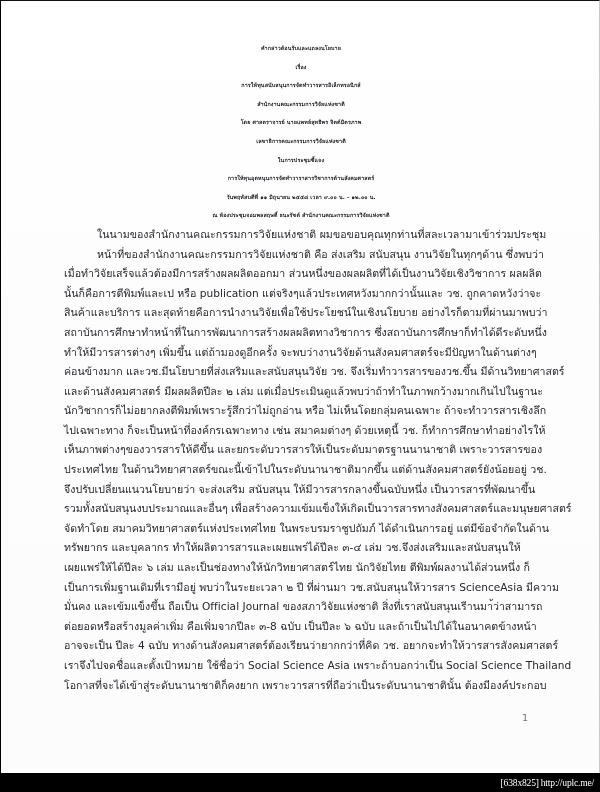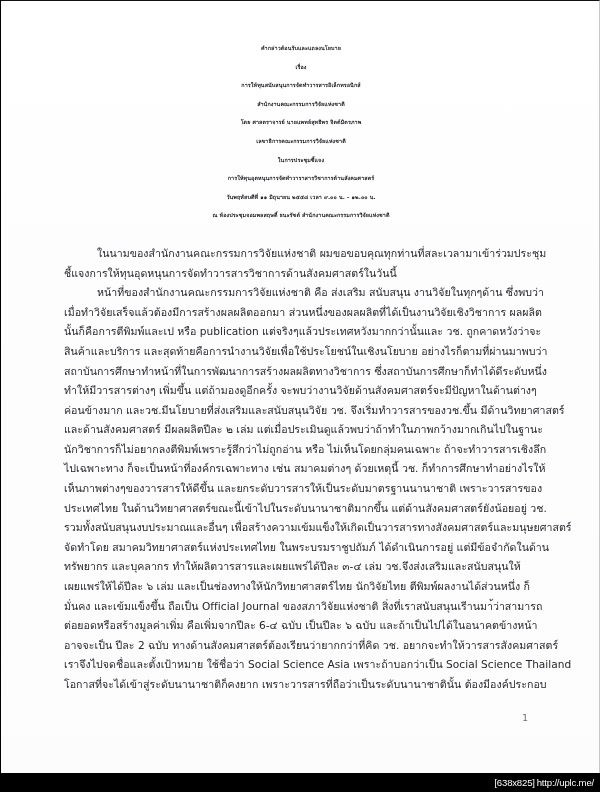--- a/index.html
+++ b/index.html
@@ -57,21 +57,20 @@
     font-size: 11.4px;
     line-height: 18.6px;
     font-weight: bold;
     letter-spacing: 0.1px;
     color: #1d1d22;
     white-space: nowrap;
   }
 
   
   #para-block {
-    margin-top: 19px;
     padding-left: 63px;
     padding-right: 56px;
     color: #2a2a30;
   }
   .para-line {
     font-size: 10.6px;
     line-height: 19.6px;
     letter-spacing: 0.02px;
     white-space: nowrap;
     color: #26262c;
@@ -102,21 +101,21 @@
     height: 19px;
     background: #000000;
     display: flex;
     align-items: center;
     justify-content: flex-end;
     padding-right: 6px;
     box-sizing: border-box;
   }
   #viewer-bar-text {
     color: #ffffff;
-    font-family: Liberation Sans, sans-serif;
+    font-family: Liberation Serif, serif;
     font-size: 9.6px;
     letter-spacing: -0.2px;
     white-space: nowrap;
   }
   .dim-label { margin-right: 2px; }
 </style>
 </head>
 <body>
 
 <div id="page-sheet">
@@ -132,40 +131,41 @@
       <div class="head-line" style="font-size: 5.4px;">โดย ศาสตราจารย์ นายแพทย์สุทธิพร จิตต์มิตรภาพ</div>
       <div class="head-line" style="font-size: 5.4px;">เลขาธิการคณะกรรมการวิจัยแห่งชาติ</div>
       <div class="head-line" style="font-size: 5.4px;">ในการประชุมชี้แจง</div>
       <div class="head-line" style="font-size: 5.4px;">การให้ทุนอุดหนุนการจัดทำวาราสารวิชาการด้านสังคมศาสตร์</div>
       <div class="head-line" style="font-size: 5.4px;">วันพฤหัสบดีที่ ๑๑ มิถุนายน ๒๕๕๘ เวลา ๙.๐๐ น. – ๑๒.๐๐ น.</div>
       <div class="head-line" style="font-size: 5.4px;">ณ ห้องประชุมจอมพลสฤษดิ์ ธนะรัชต์ สำนักงานคณะกรรมการวิจัยแห่งชาติ</div>
     </div>
 
     <div id="para-block">
         <div class="para-line indent">ในนามของสำนักงานคณะกรรมการวิจัยแห่งชาติ ผมขอขอบคุณทุกท่านที่สละเวลามาเข้าร่วมประชุม</div>
-        <div class="para-line">ชี้แจงการให้ทุนอุดหนุนการจัดทำวารสารวิชาการด้านสังคมศาสตร์ในวันนี้</div>
         <div class="para-line indent">หน้าที่ของสำนักงานคณะกรรมการวิจัยแห่งชาติ คือ ส่งเสริม สนับสนุน งานวิจัยในทุกๆด้าน ซึ่งพบว่า</div>
         <div class="para-line">เมื่อทำวิจัยเสร็จแล้วต้องมีการสร้างผลผลิตออกมา ส่วนหนึ่งของผลผลิตที่ได้เป็นงานวิจัยเชิงวิชาการ ผลผลิต</div>
         <div class="para-line">นั้นก็คือการตีพิมพ์และเป หรือ publication แต่จริงๆแล้วประเทศหวังมากกว่านั้นและ วช. ถูกคาดหวังว่าจะ</div>
         <div class="para-line">สินค้าและบริการ และสุดท้ายคือการนำงานวิจัยเพื่อใช้ประโยชน์ในเชิงนโยบาย อย่างไรก็ตามที่ผ่านมาพบว่า</div>
         <div class="para-line">สถาบันการศึกษาทำหน้าที่ในการพัฒนาการสร้างผลผลิตทางวิชาการ ซึ่งสถาบันการศึกษาก็ทำได้ดีระดับหนึ่ง</div>
         <div class="para-line">ทำให้มีวารสารต่างๆ เพิ่มขึ้น แต่ถ้ามองดูอีกครั้ง จะพบว่างานวิจัยด้านสังคมศาสตร์จะมีปัญหาในด้านต่างๆ</div>
         <div class="para-line">ค่อนข้างมาก และวช.มีนโยบายที่ส่งเสริมและสนับสนุนวิจัย วช. จึงเริ่มทำวารสารของวช.ขึ้น มีด้านวิทยาศาสตร์</div>
         <div class="para-line">และด้านสังคมศาสตร์ มีผลผลิตปีละ ๒ เล่ม แต่เมื่อประเมินดูแล้วพบว่าถ้าทำในภาพกว้างมากเกินไปในฐานะ</div>
         <div class="para-line">นักวิชาการก็ไม่อยากลงตีพิมพ์เพราะรู้สึกว่าไม่ถูกอ่าน หรือ ไม่เห็นโดยกลุ่มคนเฉพาะ ถ้าจะทำวารสารเชิงลึก</div>
         <div class="para-line">ไปเฉพาะทาง ก็จะเป็นหน้าที่องค์กรเฉพาะทาง เช่น สมาคมต่างๆ ด้วยเหตุนี้ วช. ก็ทำการศึกษาทำอย่างไรให้</div>
         <div class="para-line">เห็นภาพต่างๆของวารสารให้ดีขึ้น และยกระดับวารสารให้เป็นระดับมาตรฐานนานาชาติ เพราะวารสารของ</div>
         <div class="para-line">ประเทศไทย ในด้านวิทยาศาสตร์ขณะนี้เข้าไปในระดับนานาชาติมากขึ้น แต่ด้านสังคมศาสตร์ยังน้อยอยู่ วช.</div>
+        <div class="para-line">จึงปรับเปลี่ยนแนวนโยบายว่า จะส่งเสริม สนับสนุน ให้มีวารสารกลางขึ้นฉบับหนึ่ง เป็นวารสารที่พัฒนาขึ้น</div>
         <div class="para-line">รวมทั้งสนับสนุนงบประมาณและอื่นๆ เพื่อสร้างความเข้มแข็งให้เกิดเป็นวารสารทางสังคมศาสตร์และมนุษยศาสตร์</div>
         <div class="para-line">จัดทำโดย สมาคมวิทยาศาสตร์แห่งประเทศไทย ในพระบรมราชูปถัมภ์ ได้ดำเนินการอยู่ แต่มีข้อจำกัดในด้าน</div>
         <div class="para-line">ทรัพยากร และบุคลากร ทำให้ผลิตวารสารและเผยแพร่ได้ปีละ ๓-๔ เล่ม วช.จึงส่งเสริมและสนับสนุนให้</div>
         <div class="para-line">เผยแพร่ให้ได้ปีละ ๖ เล่ม และเป็นช่องทางให้นักวิทยาศาสตร์ไทย นักวิจัยไทย ตีพิมพ์ผลงานได้ส่วนหนึ่ง ก็</div>
+        <div class="para-line">เป็นการเพิ่มฐานเดิมที่เรามีอยู่ พบว่าในระยะเวลา ๒ ปี ที่ผ่านมา วช.สนับสนุนให้วารสาร ScienceAsia มีความ</div>
         <div class="para-line">มั่นคง และเข้มแข็งขึ้น ถือเป็น Official Journal ของสภาวิจัยแห่งชาติ สิ่งที่เราสนับสนุนเรีานมา้ว่าสามารถ</div>
-        <div class="para-line">ต่อยอดหรือสร้างมูลค่าเพิ่ม คือเพิ่มจากปีละ 6-๔ ฉบับ เป็นปีละ ๖ ฉบับ และถ้าเป็นไปได้ในอนาคตข้างหน้า</div>
-        <div class="para-line">อาจจะเป็น ปีละ 2 ฉบับ ทางด้านสังคมศาสตร์ต้องเรียนว่ายากกว่าที่คิด วช. อยากจะทำให้วารสารสังคมศาสตร์</div>
+        <div class="para-line">ต่อยอดหรือสร้างมูลค่าเพิ่ม คือเพิ่มจากปีละ ๓-8 ฉบับ เป็นปีละ ๖ ฉบับ และถ้าเป็นไปได้ในอนาคตข้างหน้า</div>
+        <div class="para-line">อาจจะเป็น ปีละ 4 ฉบับ ทางด้านสังคมศาสตร์ต้องเรียนว่ายากกว่าที่คิด วช. อยากจะทำให้วารสารสังคมศาสตร์</div>
         <div class="para-line">เราจึงไปจดชื่อและตั้งเป้าหมาย ใช้ชื่อว่า Social Science Asia เพราะถ้าบอกว่าเป็น Social Science Thailand</div>
         <div class="para-line">โอกาสที่จะได้เข้าสู่ระดับนานาชาติก็คงยาก เพราะวารสารที่ถือว่าเป็นระดับนานาชาตินั้น ต้องมีองค์ประกอบ</div>
       </div>
 
   </div>
 
   <div id="page-number">1</div>
 </div>
 
 <div id="viewer-bar">

